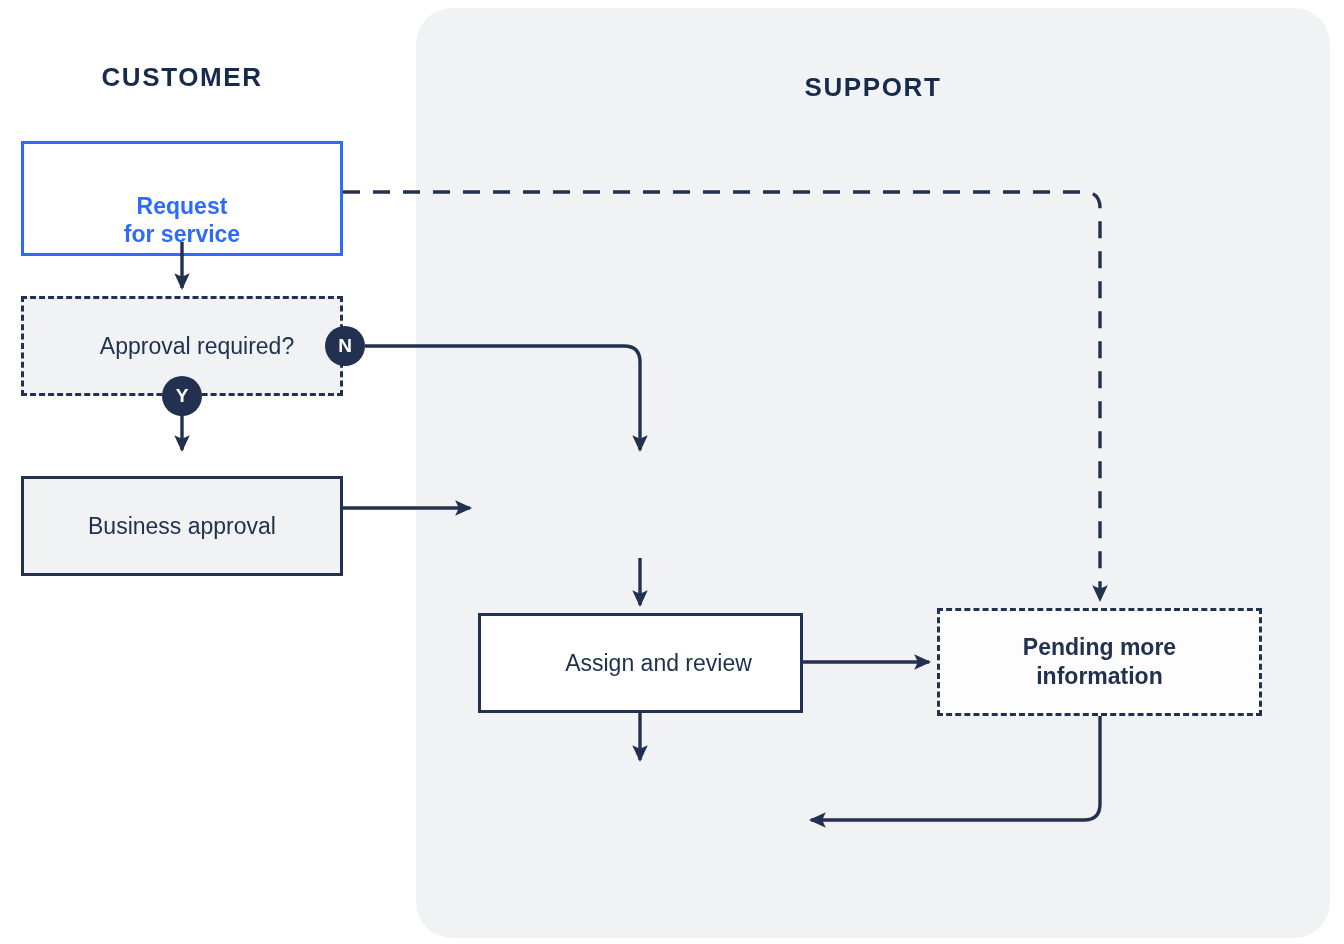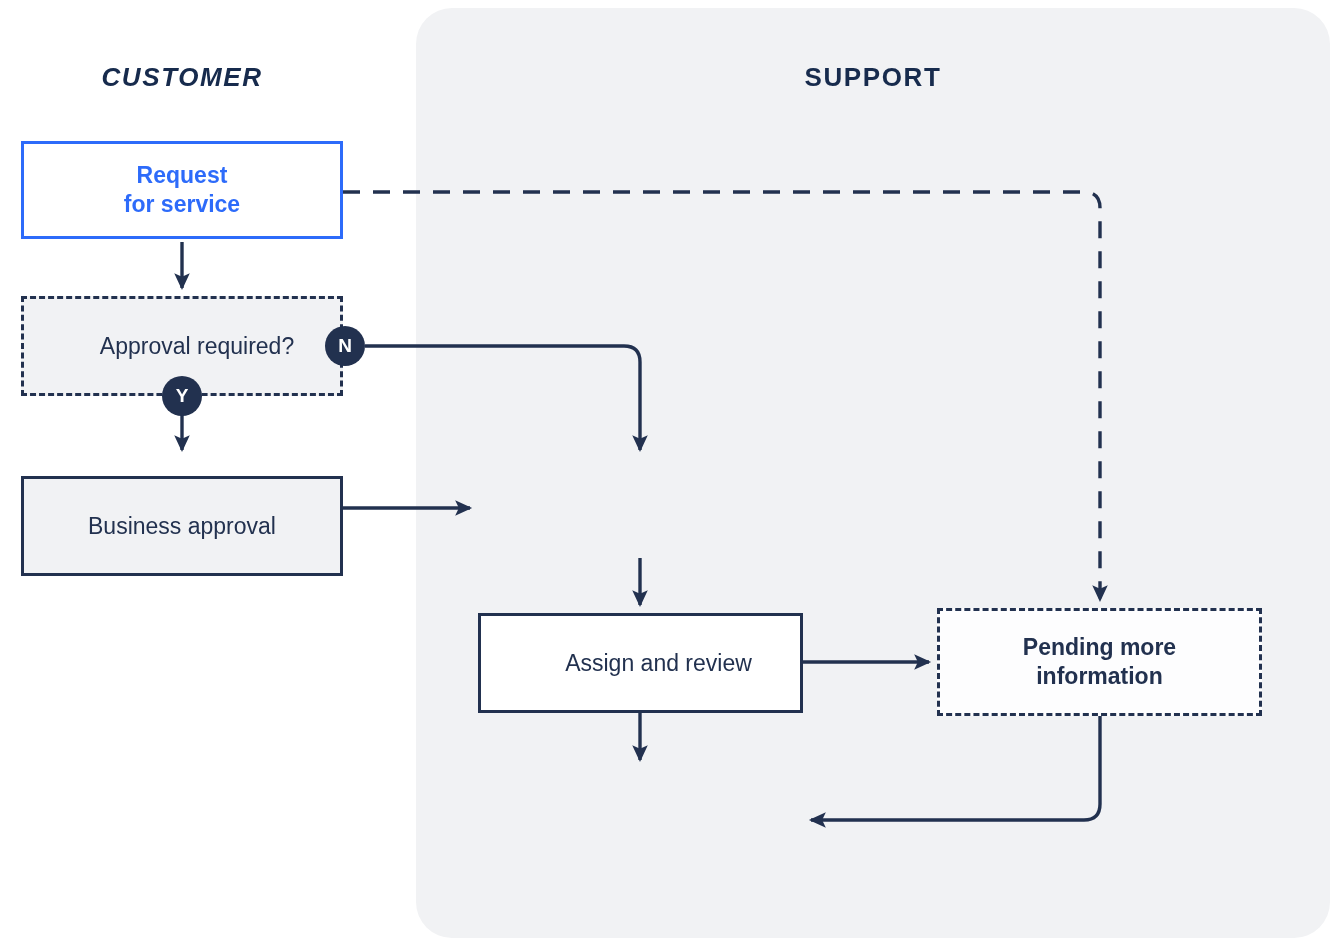--- a/index.html
+++ b/index.html
@@ -34,22 +34,22 @@
   .lane-title {
     position: absolute;
     font-size: 26px;
     font-weight: bold;
     letter-spacing: 1.6px;
     color: #172b4d;
     text-align: center;
     white-space: nowrap;
     transform: translateX(-50%);
   }
-  #lane-title-customer { left: 182px; top: 62px; font-style: italic; }
-  #lane-title-support  { left: 873px; top: 62px; }
+  #lane-title-customer { left: 182px; top: 62px; }
+  #lane-title-support  { left: 873px; top: 72px; }
 
   
   .node {
     position: absolute;
     box-sizing: border-box;
     display: flex;
     align-items: center;
     justify-content: center;
     text-align: center;
     font-size: 23px;
@@ -76,21 +76,21 @@
     background: #fdfdfe;
   }
   .node-blue {
     border: 3px solid #2d6bfa;
     background: #ffffff;
     color: #2d6bfa;
     font-weight: bold;
   }
 
   
-  #node-request   { left: 21px;  top: 141px; width: 322px; height: 98px; }
+  #node-request   { left: 21px;  top: 141px; width: 322px; height: 115px; align-items: flex-end; }
   #node-approval  { left: 21px;  top: 296px; width: 322px; height: 100px; padding-left: 40px; }
   #node-business  { left: 21px;  top: 458px; width: 322px; height: 100px; margin-top: 18px; }
   #node-waiting   { left: 478px; top: 458px; width: 325px; height: 100px; }
   #node-assign    { left: 478px; top: 613px; width: 325px; height: 100px; padding-left: 46px; }
   #node-pending   { left: 937px; top: 608px; width: 325px; height: 108px; font-weight: bold; }
   #node-fulfill   { left: 478px; top: 768px; width: 325px; height: 100px; }
 
   
   .badge {
     position: absolute;

